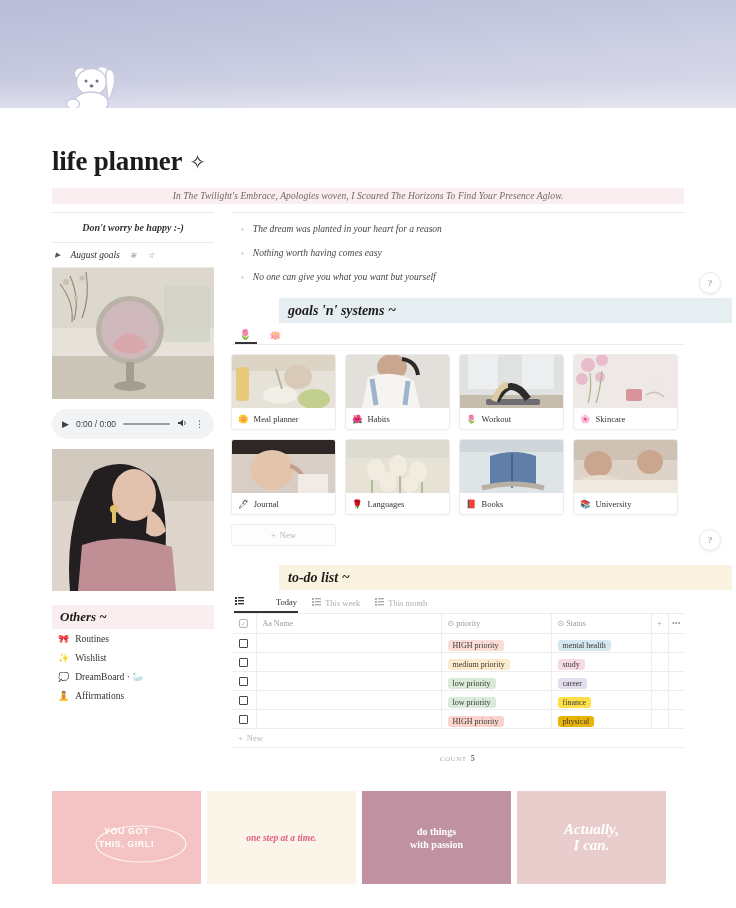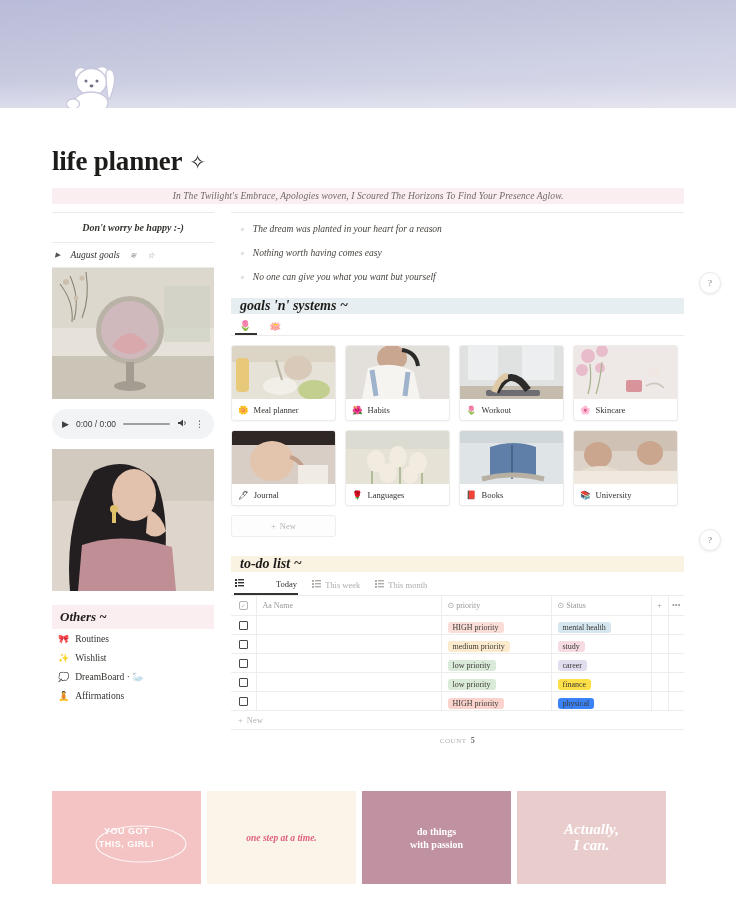--- a/index.html
+++ b/index.html
@@ -80,22 +80,22 @@
 
   
   .bullets{ padding-top:4px; }
   .bullet{
     height:24px; display:flex; align-items:center; gap:9px; padding-left:10px;
     font-size:9.5px; font-style:italic; color:#48443f;
   }
   .bullet .dot{ font-size:8px; color:#6e6a65; }
 
   .section-head{
-    margin-top:9px; width:453px; height:16px; display:flex; align-items:center;
-    padding-left:9px; font-size:14px; font-style:italic; font-weight:700; color:#1d1c1a;
+    margin-top:9px; width:453px; height:25px; display:flex; align-items:center;
+    padding-left:9px; font-size:14px; font-style:italic; font-weight:700; color:#1d1c1a;margin-left:48px;
   }
   .sh-blue{ background:#e6eef1; }
   .sh-cream{ background:#fbf3e2; }
 
   .icon-tabs{ display:flex; gap:8px; padding-left:4px; margin-top:3px; border-bottom:1px solid #eeecea; }
   .icon-tab{ width:22px; height:18px; display:flex; align-items:center; justify-content:center; font-size:10px; }
   .icon-tab.active{ border-bottom:2px solid #35332f; }
 
   .gallery{ display:flex; gap:9px; margin-top:9px; }
   .gcard{
@@ -560,21 +560,21 @@
           <td class="c-name"></td>
           <td class="c-pri"><span class="tag" style="background: rgb(217, 234, 217);">low priority</span></td>
           <td class="c-sta"><span class="tag" style="background: #fde047;">finance</span></td>
           <td class="c-plus"></td>
           <td class="c-dots"></td>
         </tr>
         <tr>
           <td class="c-chk"><span class="chk"></span></td>
           <td class="c-name"></td>
           <td class="c-pri"><span class="tag" style="background: rgb(251, 211, 205);">HIGH priority</span></td>
-          <td class="c-sta"><span class="tag" style="background: #3b82f6;">physical</span></td>
+          <td class="c-sta"><span class="tag" style="background: #eab308;">physical</span></td>
           <td class="c-plus"></td>
           <td class="c-dots"></td>
         </tr>
       </tbody>
         </table>
 
       <div class="row-new">
         <span>+</span>
         <span>New</span>
       </div>

